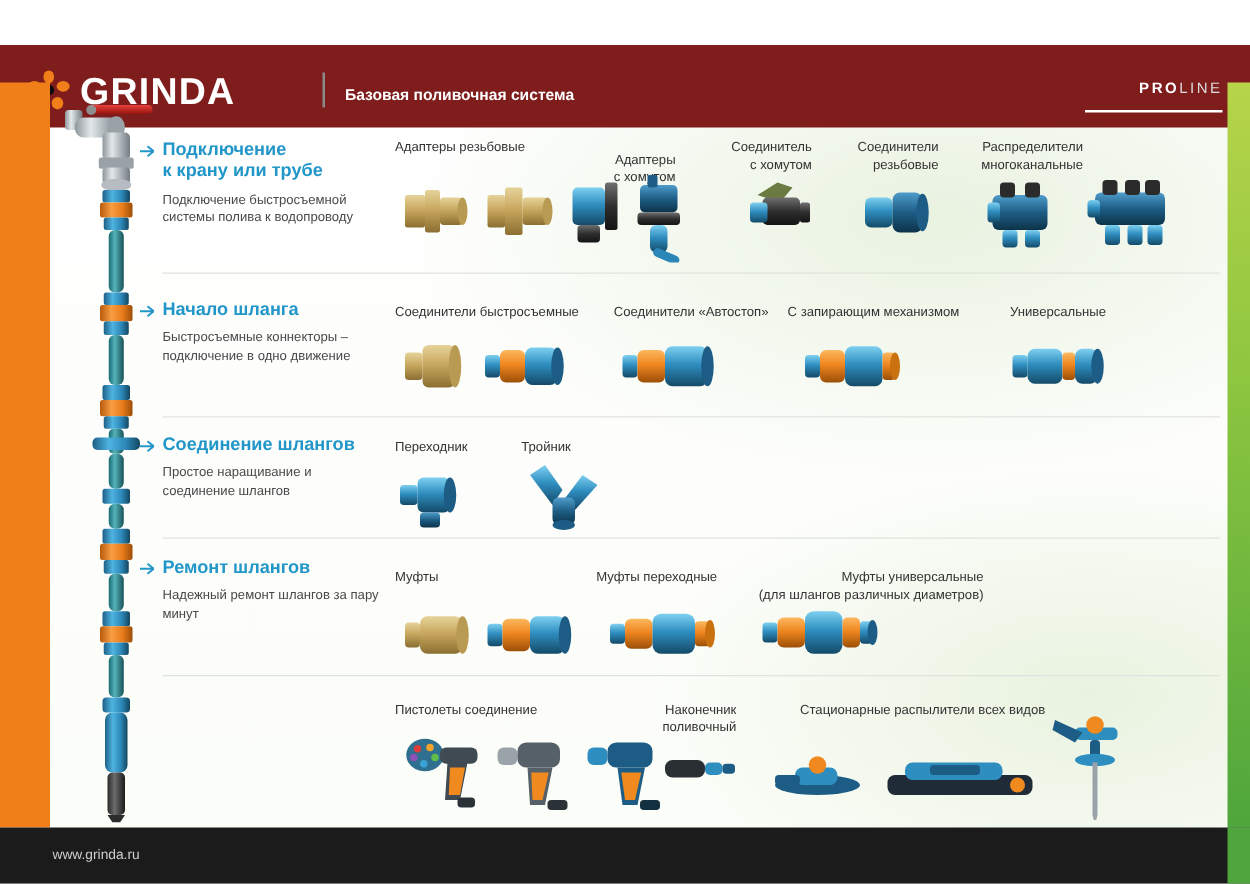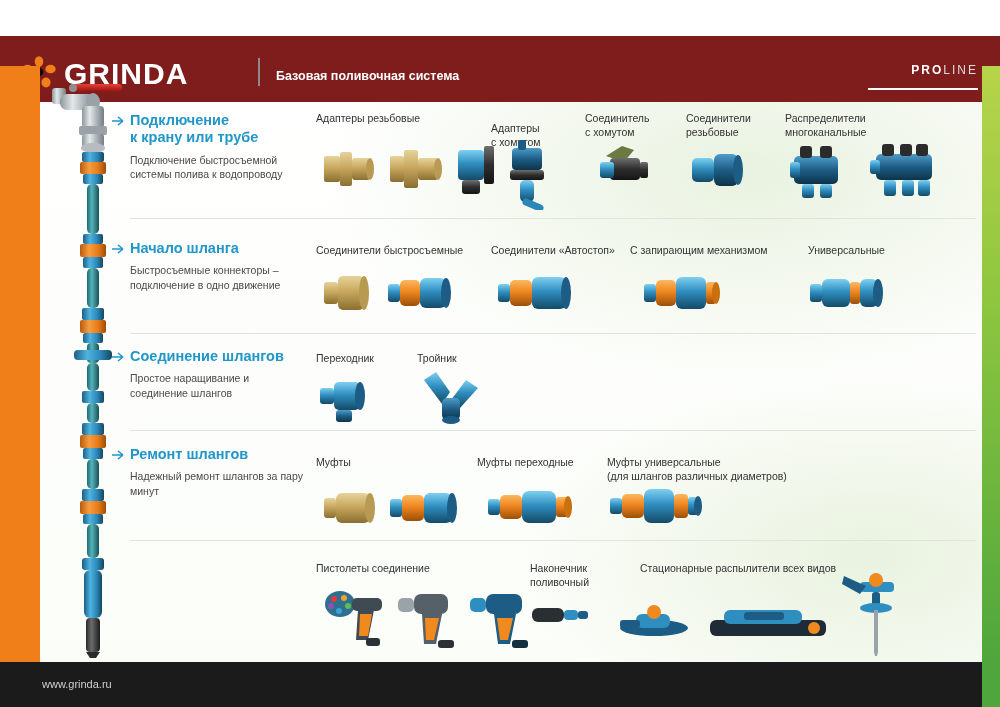--- a/index.html
+++ b/index.html
@@ -92,21 +92,21 @@
     color:#2196c9; font-size:14.5px; font-weight:bold; line-height:1.2;
   }
   .row-desc {
     color:#4a4a4a; font-size:10.5px; line-height:1.35; margin-top:6px;
     max-width:175px;
   }
   .arrow {
     position:absolute; left:-18px; top:4px; width:16px; height:10px;
   }
   .col-head {
-    position:absolute; color:#333333; font-size:10.5px; line-height:1.3;
+    position:absolute; color:#333333; font-size:10.5px; line-height:1.3;text-align:right;
   }
 
   
   .prod { position:absolute; }
 </style>
 </head>
 <body>
 
 <div class="page">
 

